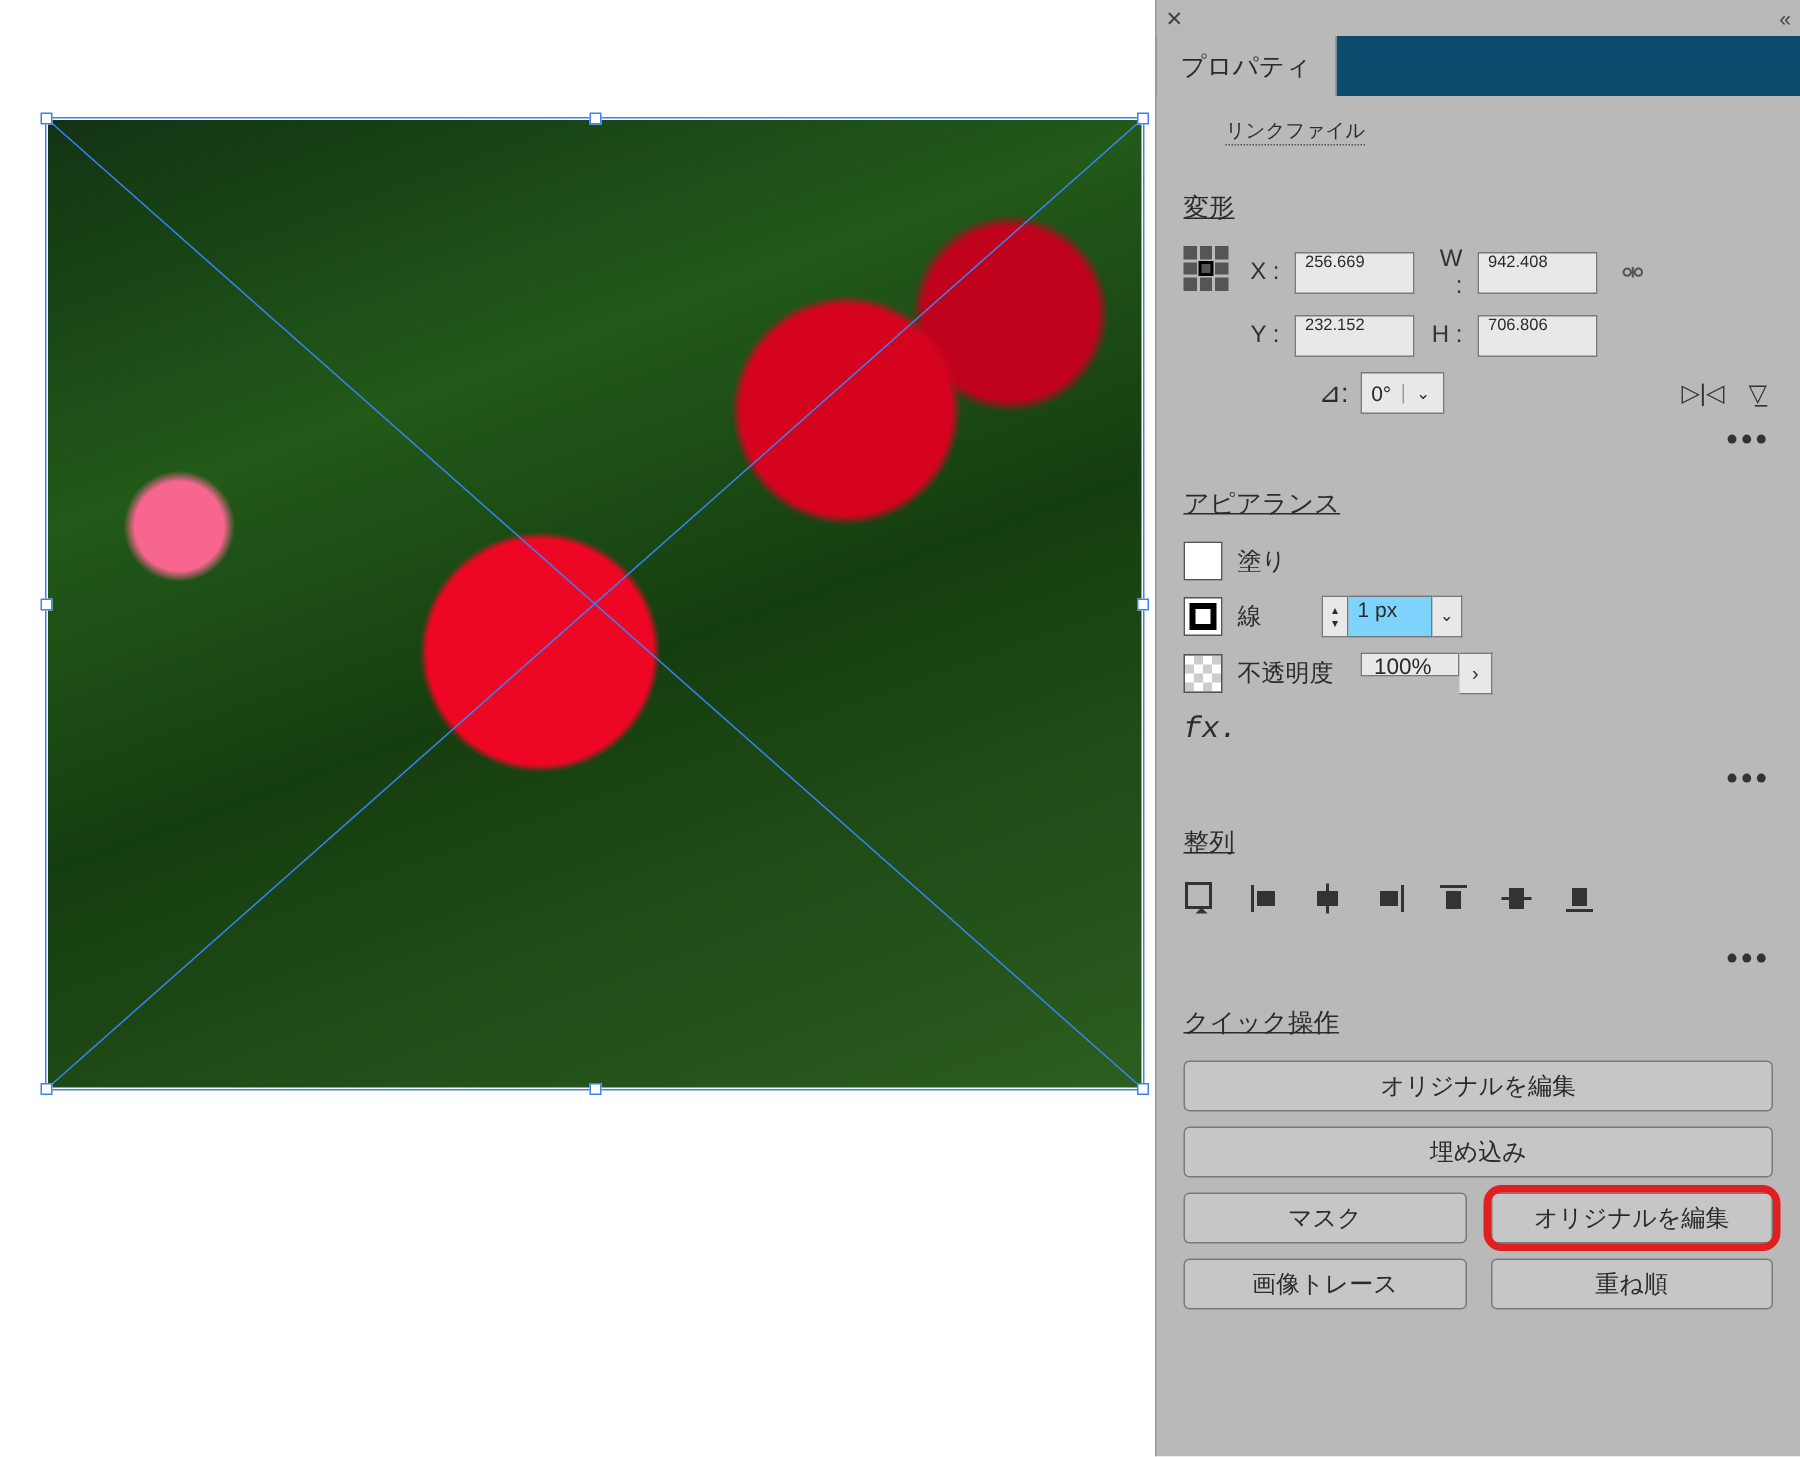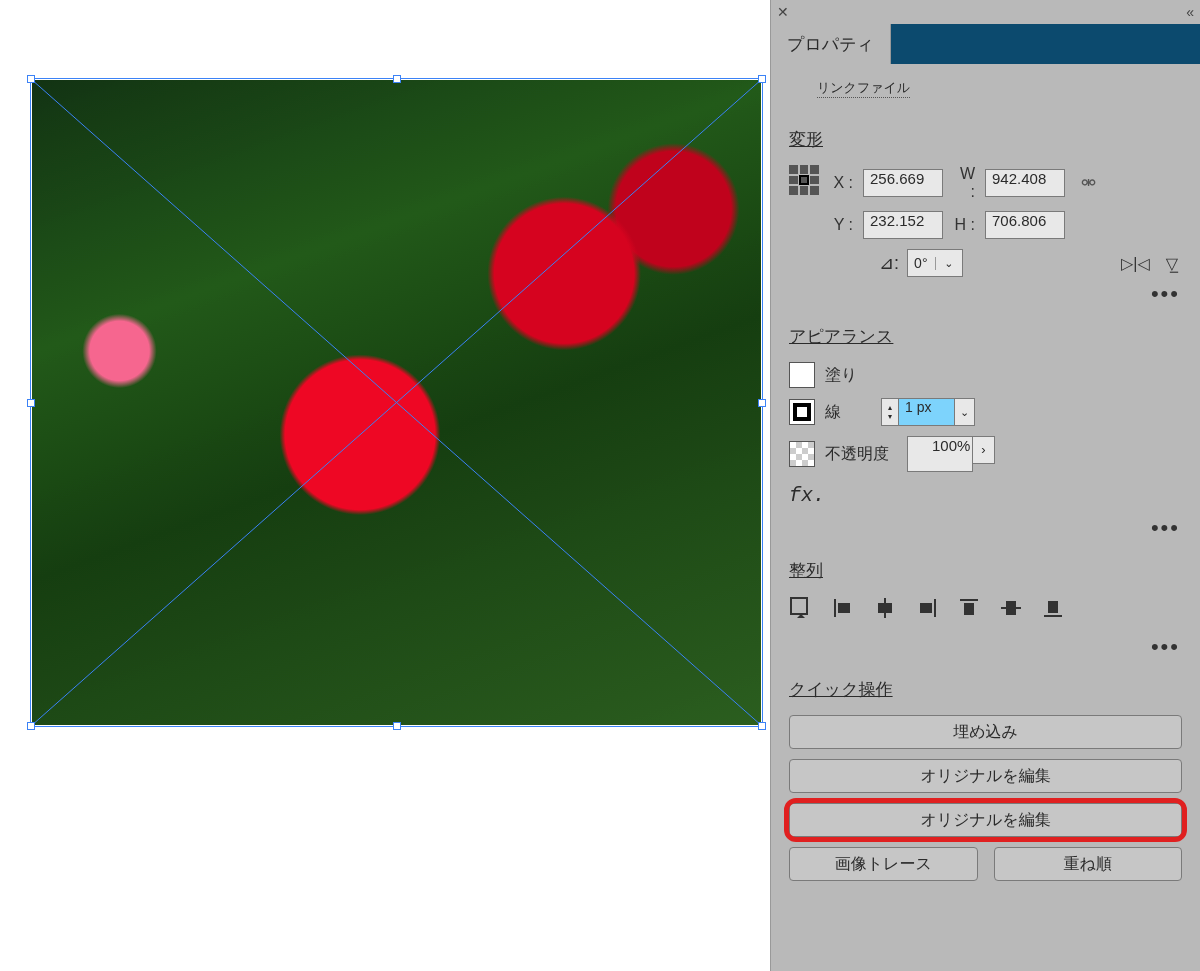--- a/index.html
+++ b/index.html
@@ -30,38 +30,38 @@
   .tabs { display:flex; background:#0c4a6e; }
   .tab { padding:9px 16px 8px; background:#b9b9b9; border-right:1px solid #999; border-bottom:none; font-size:17px; }
   .body { padding:14px 18px; }
   .linkfile { display:inline-block; border-bottom:1px dotted #555; margin-bottom:20px; font-size:13px;margin-left:28px; }
   .section-title { font-size:17px; margin:10px 0 14px;text-decoration:underline; }
   .row { display:flex; align-items:center; gap:10px; margin-bottom:10px; }
   .refpoint { width:30px; height:30px; display:grid; grid-template-columns:repeat(3,1fr); grid-template-rows:repeat(3,1fr); gap:2px; }
   .refpoint span{ background:#555; }
   .refpoint span.sel{ outline:2px solid #000; outline-offset:-1px; }
   .lbl { width:22px; text-align:right; color:#333; }
-  .num-input { width:80px; height:28px; background:#e8e8e8; border:1px solid #7a7a7a; padding:0 6px; font-size:15px; text-align:left; overflow:hidden; white-space:nowrap; }
+  .num-input { width:80px; height:28px; background:#e8e8e8; border:1px solid #7a7a7a; padding:0 6px; font-size:11px; text-align:left; overflow:hidden; white-space:nowrap; }
   .rot-row { display:flex; align-items:center; gap:8px; margin-left:48px; }
   .angle-icon{ font-size:18px; }
   .dropdown { width:56px; height:28px; background:#e8e8e8; border:1px solid #7a7a7a; display:flex; align-items:center; }
   .dropdown span{flex:1;padding:0 6px;font-size:14px}
   .dropdown .caret{width:18px;text-align:center;border-left:1px solid #999;font-size:11px}
   .flip-icons{ margin-left:auto; display:flex; gap:16px; font-size:16px; color:#333; margin-right:4px;}
   .more-dots{ text-align:right; font-size:22px; letter-spacing:2px; color:#333; padding:4px 2px 8px; cursor:pointer; }
   .swatch{ width:26px; height:26px; border:1px solid #555; background:#fff; }
   .swatch.stroke{ position:relative; background:#fff;}
   .swatch.stroke::after{content:"";position:absolute;inset:3px;border:4px solid #000;}
   .swatch.opacity{ background:
       repeating-conic-gradient(#ccc 0 25%, #fff 0 50%) 0 0/12px 12px; }
   .stepper{ display:flex; align-items:center; }
   .stepper .arrows{ width:18px; height:28px; background:#e8e8e8; border:1px solid #7a7a7a; display:flex; flex-direction:column; font-size:8px; align-items:center; justify-content:center; }
   .stroke-input{ width:56px; height:28px; background:#7dd3fc; border:1px solid #7a7a7a; border-left:none; padding:0 6px; font-size:14px;}
   .unitcaret{ width:20px; height:28px; background:#e8e8e8; border:1px solid #7a7a7a; border-left:none; text-align:center; font-size:11px; line-height:26px;}
-  .opacity-input{ width:66px; height:36px; background:#e8e8e8; border:1px solid #7a7a7a; padding:0 24px; font-size:15px;}
+  .opacity-input{ width:66px; height:16px; background:#e8e8e8; border:1px solid #7a7a7a; padding:0 8px; font-size:15px;}
   .opacity-arrow{ width:22px; height:28px; background:#e8e8e8; border:1px solid #7a7a7a; border-left:none; text-align:center; line-height:26px; font-size:13px;}
   .fx{ font-style:italic; font-family:Liberation Mono, monospace; font-size:20px; margin-top:12px; margin-bottom:4px;}
   .align-row{ display:flex; gap:18px; align-items:center; margin:14px 0 6px; }
   .align-row svg{ width:24px; height:24px; }
   .qa-buttons .btn{ width:100%; height:34px; background:#c6c6c6; border:1px solid #7a7a7a; border-radius:4px; font-size:16px; display:flex; align-items:center; justify-content:center; margin-bottom:10px; cursor:pointer;}
   .qa-row{ display:flex; gap:16px; }
   .qa-row .btn{ flex:1; }
   .highlight{ position:relative; }
   .highlight::after{ content:""; position:absolute; inset:-6px; border:5px solid #e02020; border-radius:12px; pointer-events:none; }
   .linklock{ font-size:18px; color:#555; margin-left:6px; }
@@ -202,23 +202,24 @@
       <span><svg viewBox="0 0 24 24">
             <rect x="3" y="19" width="18" height="2" fill="#333"></rect>
             <rect x="7" y="5" width="10" height="12" fill="#333"></rect>
           </svg></span>
     </div>
     <div class="more-dots">•••</div>
 
     
     <div class="section-title">クイック操作</div>
     <div class="qa-buttons">
+      <div class="btn">オリジナルを編集</div>
       <div class="btn">埋め込み</div>
-      <div class="btn">オリジナルを編集</div>
       <div class="qa-row">
+        <div class="btn">マスク</div>
         <div class="btn highlight">オリジナルを編集</div>
       </div>
       <div class="qa-row">
         <div class="btn">画像トレース</div>
         <div class="btn">重ね順</div>
       </div>
     </div>
   </div>
 </div>
 

